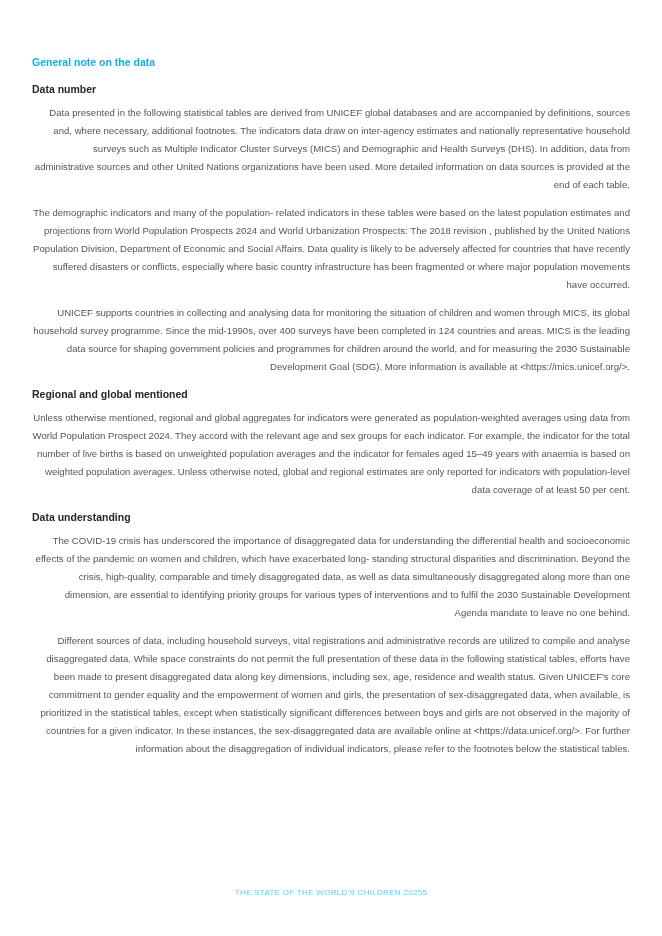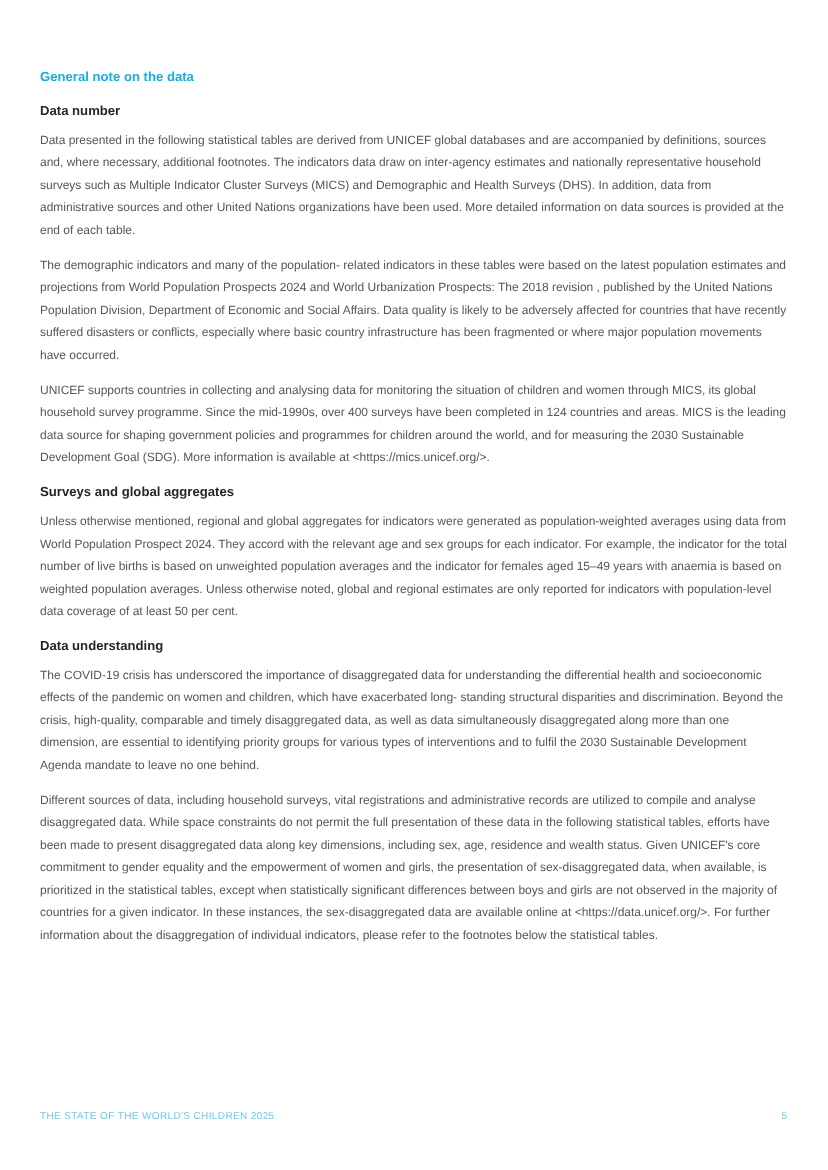--- a/index.html
+++ b/index.html
@@ -34,30 +34,30 @@
     font-size: 10.5px;
     font-weight: bold;
     color: #262626;
     line-height: 13px;
   }
   .para {
     margin: 0 0 10px 0;
     font-size: 9.6px;
     line-height: 18px;
     color: #55565A;
-    text-align: left;
+    text-align: right;
   }
   .section { margin-bottom: 12px; }
   .footer {
     position: absolute;
     top: 888px;
     left: 32px;
     right: 32px;
     display: flex;
-    justify-content: space-between;
+    justify-content: center;
     align-items: baseline;
     font-size: 8px;
     letter-spacing: 0.3px;
     color: #6EC6E9;
   }
 </style>
 </head>
 <body>
 
 <div class="page">
@@ -66,21 +66,21 @@
     <h1 class="doc-title">General note on the data</h1>
 
     <section class="section">
       <h2 class="section-heading">Data number</h2>
       <p class="para">Data presented in the following statistical tables are derived from UNICEF global databases and are accompanied by definitions, sources and, where necessary, additional footnotes. The indicators data draw on inter-agency estimates and nationally representative household surveys such as Multiple Indicator Cluster Surveys (MICS) and Demographic and Health Surveys (DHS). In addition, data from administrative sources and other United Nations organizations have been used. More detailed information on data sources is provided at the end of each table.</p>
       <p class="para">The demographic indicators and many of the population- related indicators in these tables were based on the latest population estimates and projections from World Population Prospects 2024 and World Urbanization Prospects: The 2018 revision , published by the United Nations Population Division, Department of Economic and Social Affairs. Data quality is likely to be adversely affected for countries that have recently suffered disasters or conflicts, especially where basic country infrastructure has been fragmented or where major population movements have occurred.</p>
       <p class="para">UNICEF supports countries in collecting and analysing data for monitoring the situation of children and women through MICS, its global household survey programme. Since the mid-1990s, over 400 surveys have been completed in 124 countries and areas. MICS is the leading data source for shaping government policies and programmes for children around the world, and for measuring the 2030 Sustainable Development Goal (SDG). More information is available at &lt;https://mics.unicef.org/&gt;.</p>
     </section>
 
     <section class="section">
-      <h2 class="section-heading">Surveys and global aggregates</h2>
+      <h2 class="section-heading">Regional and global mentioned</h2>
       <p class="para">Unless otherwise mentioned, regional and global aggregates for indicators were generated as population-weighted averages using data from World Population Prospect 2024. They accord with the relevant age and sex groups for each indicator. For example, the indicator for the total number of live births is based on unweighted population averages and the indicator for females aged 15–49 years with anaemia is based on weighted population averages. Unless otherwise noted, global and regional estimates are only reported for indicators with population-level data coverage of at least 50 per cent.</p>
     </section>
 
     <section class="section">
       <h2 class="section-heading">Data understanding</h2>
       <p class="para">The COVID-19 crisis has underscored the importance of disaggregated data for understanding the differential health and socioeconomic effects of the pandemic on women and children, which have exacerbated long- standing structural disparities and discrimination. Beyond the crisis, high-quality, comparable and timely disaggregated data, as well as data simultaneously disaggregated along more than one dimension, are essential to identifying priority groups for various types of interventions and to fulfil the 2030 Sustainable Development Agenda mandate to leave no one behind.</p>
       <p class="para">Different sources of data, including household surveys, vital registrations and administrative records are utilized to compile and analyse disaggregated data. While space constraints do not permit the full presentation of these data in the following statistical tables, efforts have been made to present disaggregated data along key dimensions, including sex, age, residence and wealth status. Given UNICEF's core commitment to gender equality and the empowerment of women and girls, the presentation of sex-disaggregated data, when available, is prioritized in the statistical tables, except when statistically significant differences between boys and girls are not observed in the majority of countries for a given indicator. In these instances, the sex-disaggregated data are available online at &lt;https://data.unicef.org/&gt;. For further information about the disaggregation of individual indicators, please refer to the footnotes below the statistical tables.</p>
     </section>
 
   </div>

